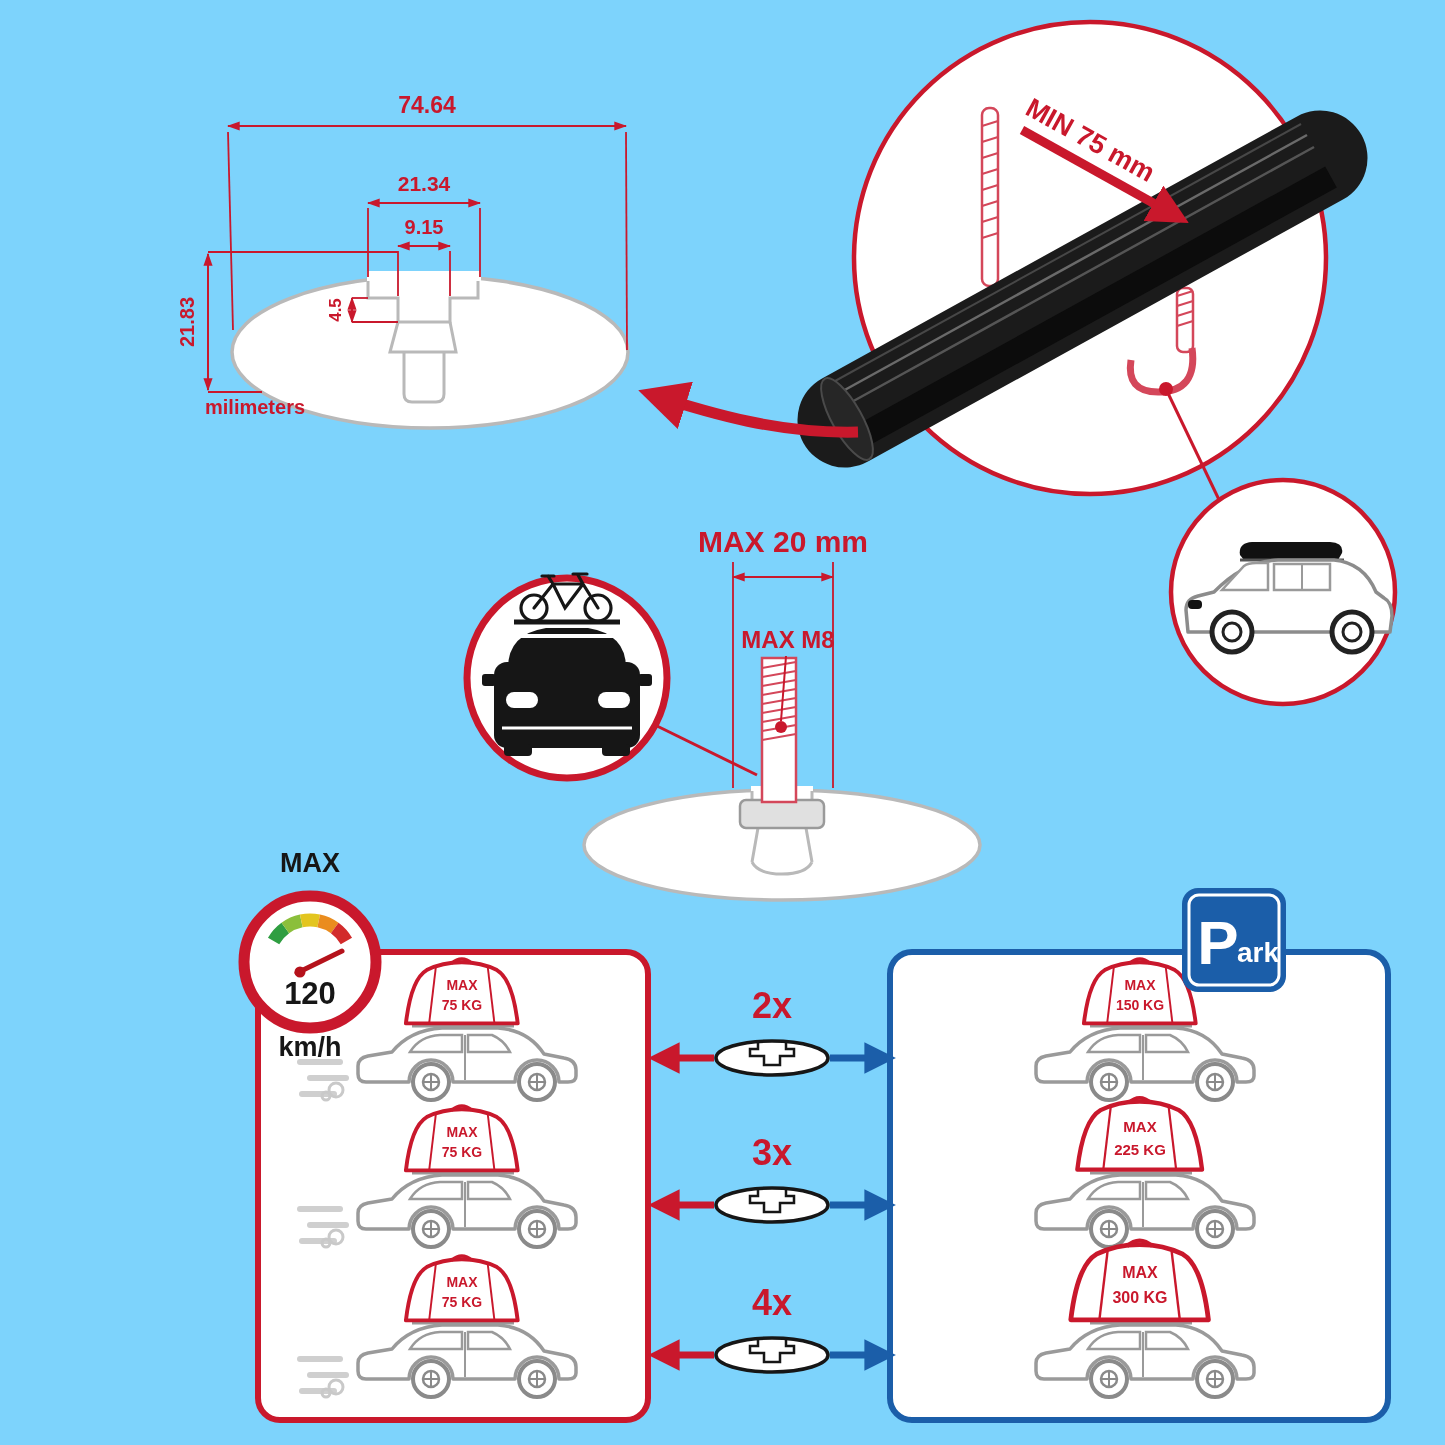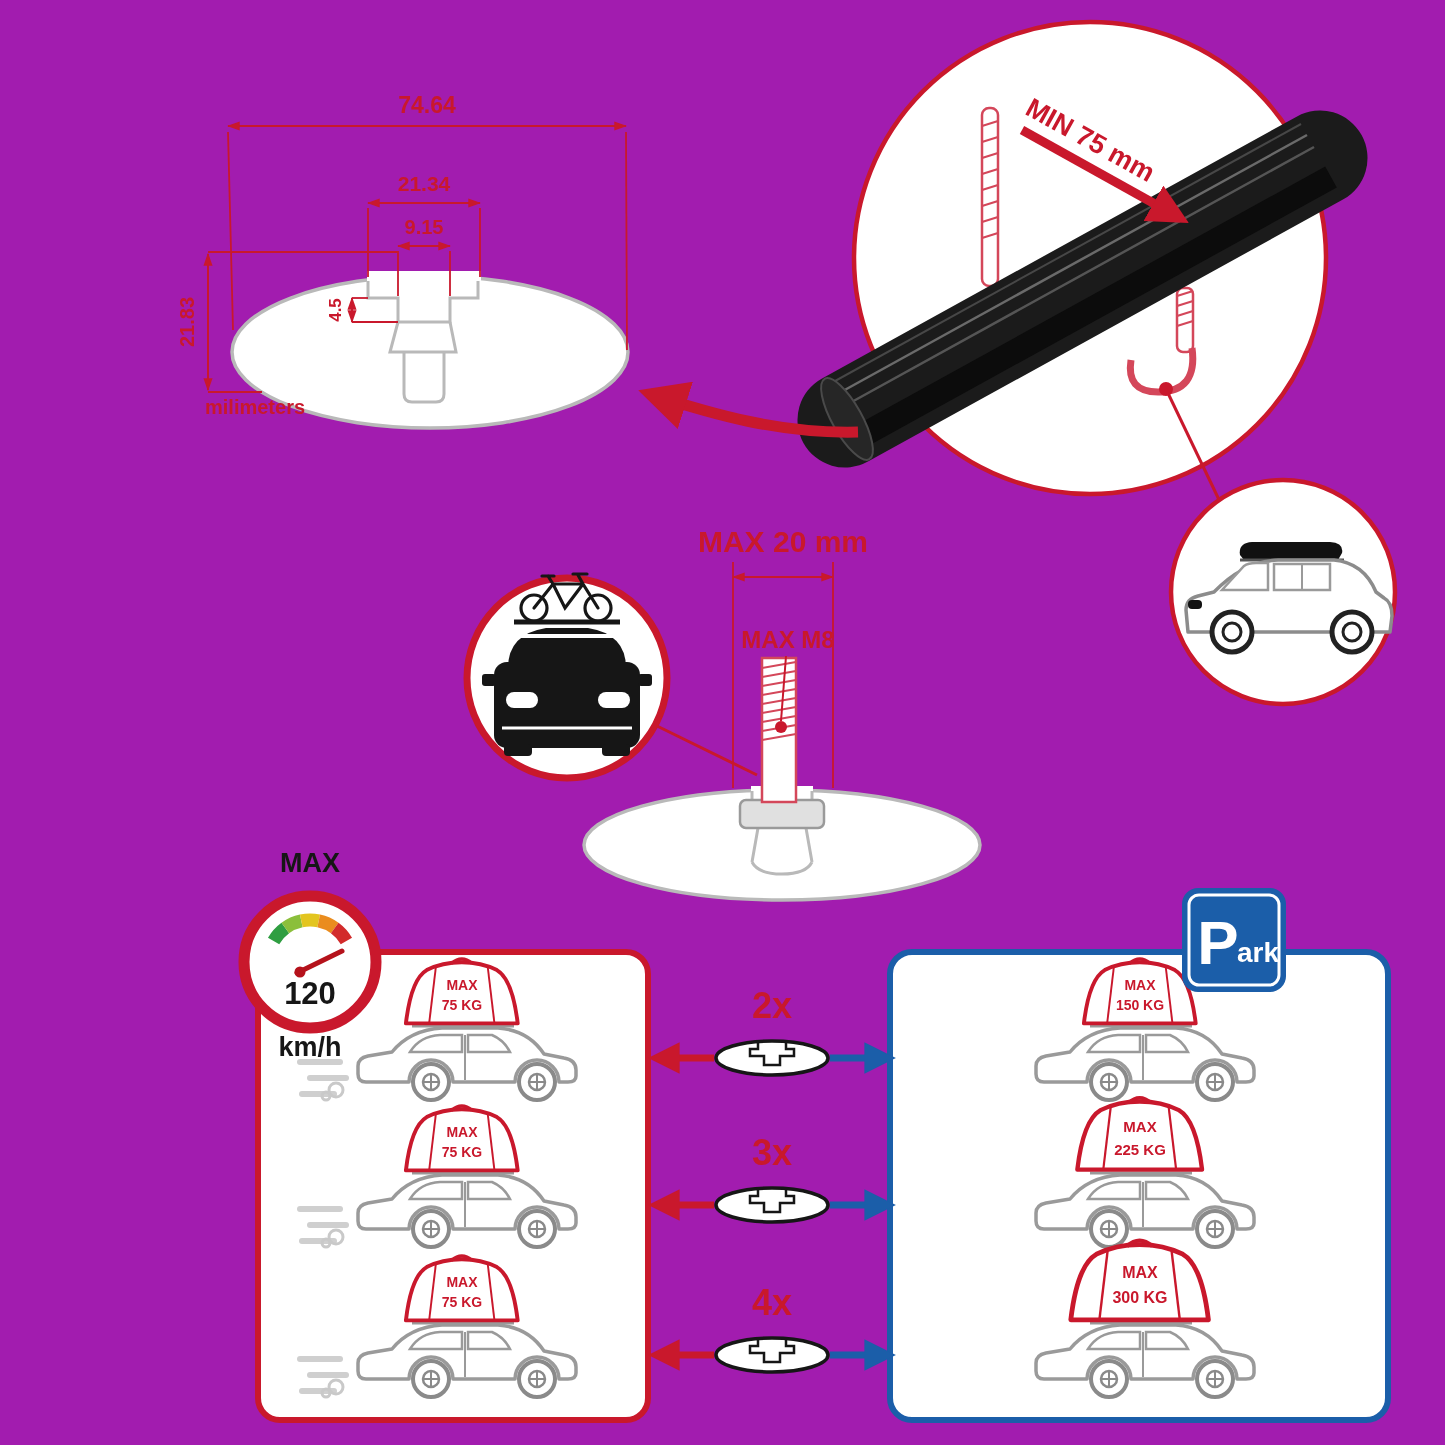--- a/index.html
+++ b/index.html
@@ -1,16 +1,16 @@
 <!DOCTYPE html>
 <html><head>
 <meta charset="utf-8">
 <style>
   html,body{margin:0;padding:0;background:#fff;}
-  #canvas{position:relative;width:1445px;height:1445px;background:#a21caf;overflow:hidden;}
+  #canvas{position:relative;width:1445px;height:1445px;background:#7dd3fc;overflow:hidden;}
   svg{display:block;}
   svg text{font-family:"Liberation Sans",sans-serif;}
   .dim{stroke:#c9182c;stroke-width:2;fill:none;}
   .dimthin{stroke:#c9182c;stroke-width:1.8;fill:none;}
   .redtxt{fill:#c9182c;font-weight:bold;}
 </style>
 </head>
 <body>
 
 <div id="canvas">

